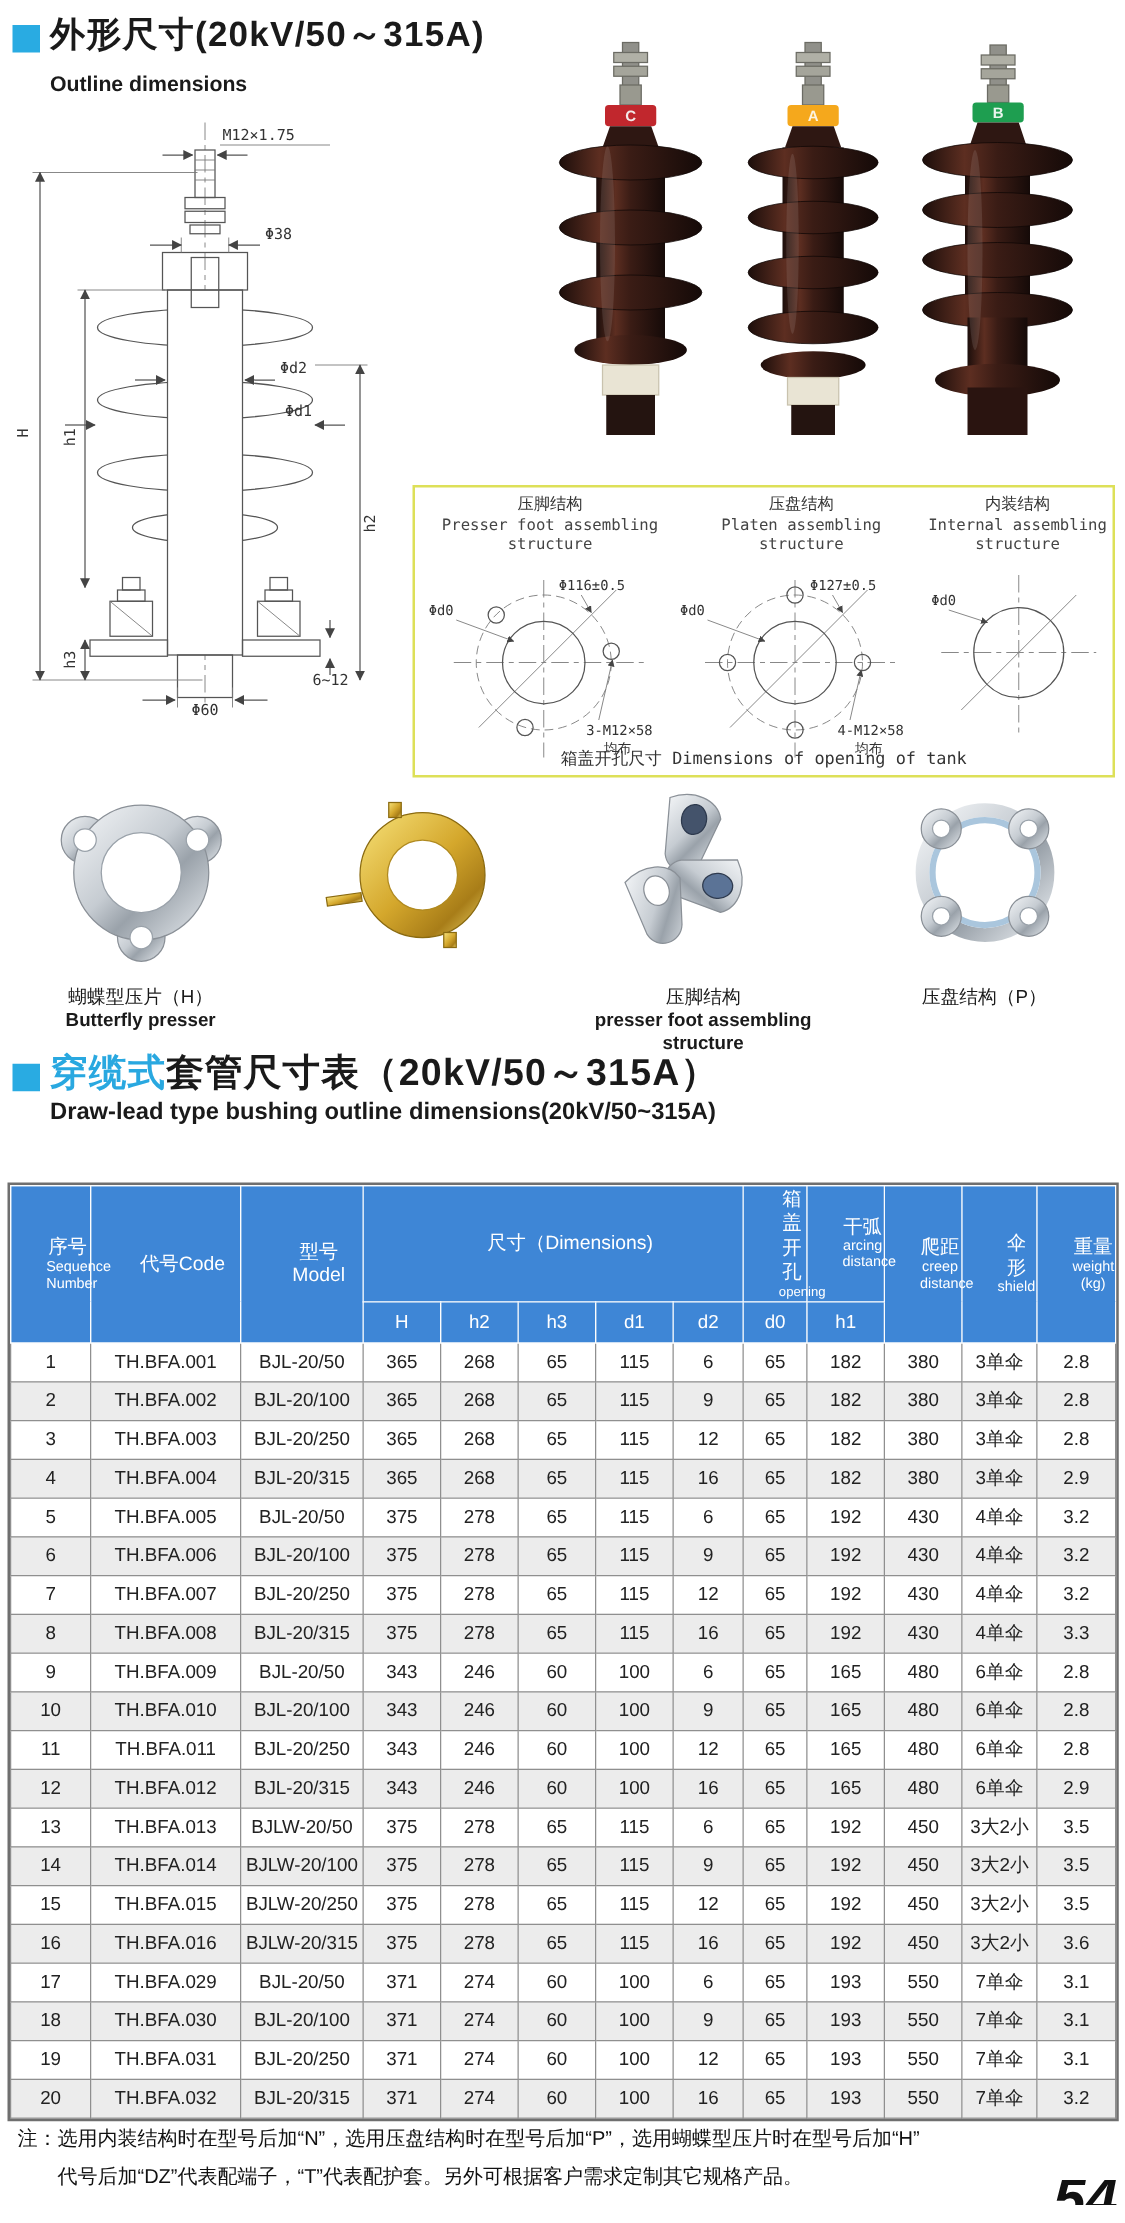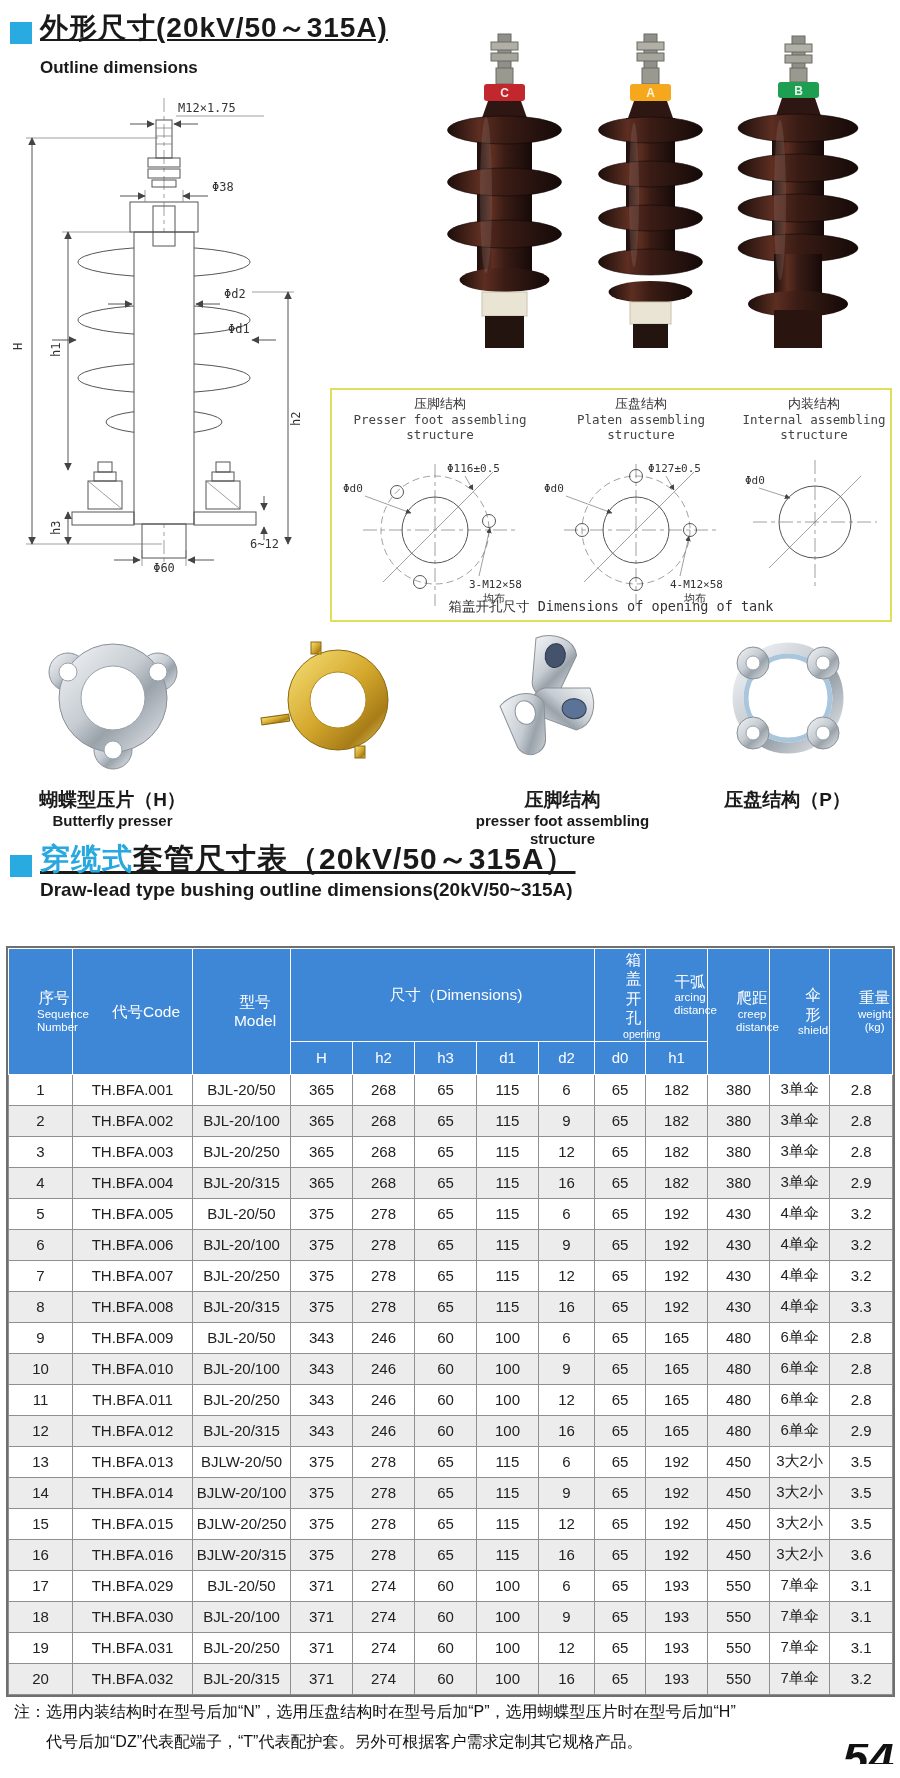--- a/index.html
+++ b/index.html
@@ -1,20 +1,20 @@
 <!DOCTYPE html>
 <html><head>
 <meta charset="utf-8">
 <style>
   html,body{margin:0;padding:0;background:#fff;}
   .page{position:relative;width:900px;height:1778px;background:#fff;overflow:hidden;
         font-family:"Liberation Sans",sans-serif;color:#1a1a1a;}
   
   .sec-head{position:absolute;left:10px;}
-  .head-row{display:flex;align-items:flex-end;text-decoration:underline;}
+  .head-row{display:flex;align-items:center;}
   .bullet{width:22px;height:22px;background:#29ABE2;margin-top:6px;flex:0 0 auto;}
   .h-cn{font-size:28px;font-weight:bold;margin-left:8px;letter-spacing:1px;line-height:1.15;}
   .h-cn .blue{color:#29A8E0;}
   .h-en{font-size:17px;font-weight:bold;margin-left:30px;margin-top:14px;}
   .h2-en{font-size:19px;font-weight:bold;margin-left:30px;margin-top:2px;}
   
   .draw{position:absolute;left:12px;top:92px;}
   .dlabel{font-family:"DejaVu Sans Mono",monospace;font-size:12px;fill:#333;}
   .dl{stroke:#555;stroke-width:1;fill:none;}
   .thin{stroke:#777;stroke-width:0.7;fill:none;}
@@ -27,21 +27,21 @@
             padding:6px 4px 0 8px;box-sizing:border-box;}
   .diag{text-align:center;}
   .diag-title{font-size:13px;color:#333;line-height:1.25;font-family:"DejaVu Sans Mono",monospace;}
   .diag-sub{font-size:12.5px;color:#444;line-height:1.2;font-family:"DejaVu Sans Mono",monospace;}
   .box-caption{position:absolute;bottom:4px;left:0;right:0;text-align:center;
                font-family:"DejaVu Sans Mono",monospace;font-size:13.5px;color:#333;}
   .dtext{font-family:"DejaVu Sans Mono",monospace;font-size:11px;fill:#333;}
   
   .parts{position:absolute;left:0;top:626px;width:900px;display:flex;justify-content:space-around;}
   .part{width:212px;text-align:center;}
-  .part-cap-cn{font-size:19px;font-weight:bold;margin-top:8px;line-height:1.25;}
+  .part-cap-cn{font-size:15px;font-weight:normal;margin-top:8px;line-height:1.25;}
   .part-cap-en{font-size:15px;font-weight:bold;line-height:1.2;text-align:center;}
   
   .dim-table{position:absolute;left:8px;top:948px;width:884px;border-collapse:collapse;
              table-layout:fixed;outline:2px solid #6f6f6f;}
   .dim-table th{background:#3E86D6;color:#fff;border:1px solid #fdfdfd;font-weight:normal;
                 text-align:center;vertical-align:middle;padding:1px;}
   .dim-table thead tr.sub th{height:30px;font-size:15px;}
   .dim-table thead tr.top th{height:84px;padding-left:28px;}
   .cn{display:block;font-size:15.5px;line-height:1.25;}
   .en{display:block;font-size:11.5px;line-height:1.15;}

